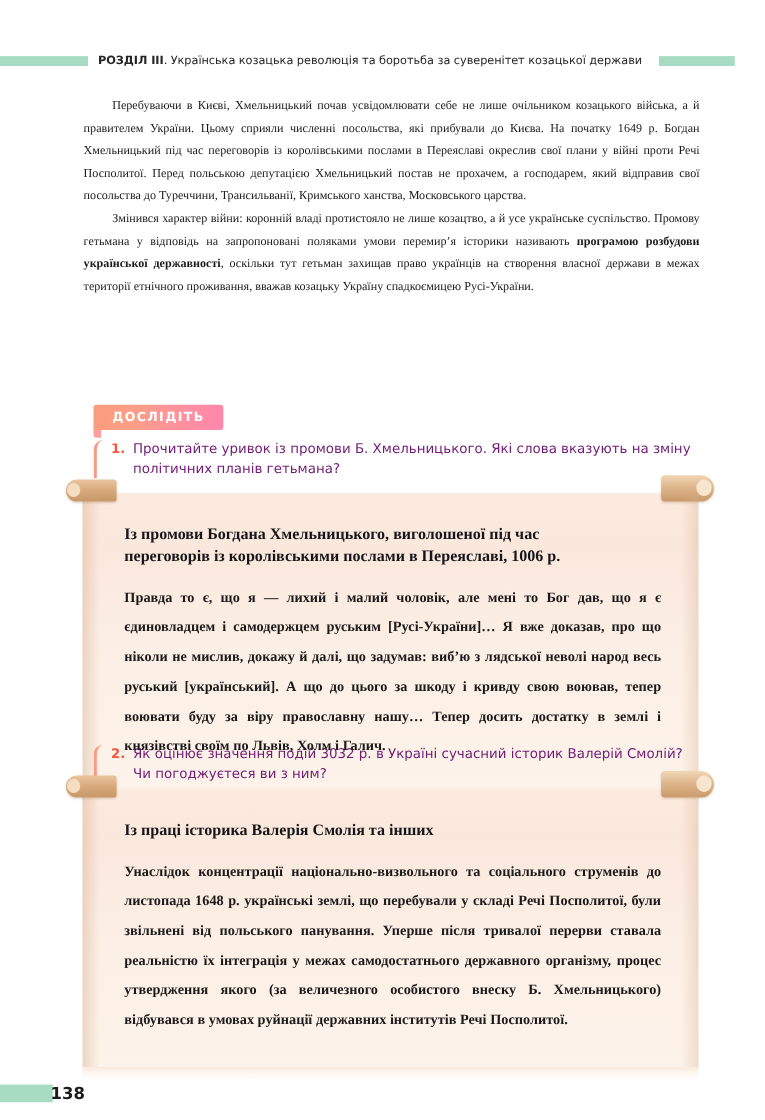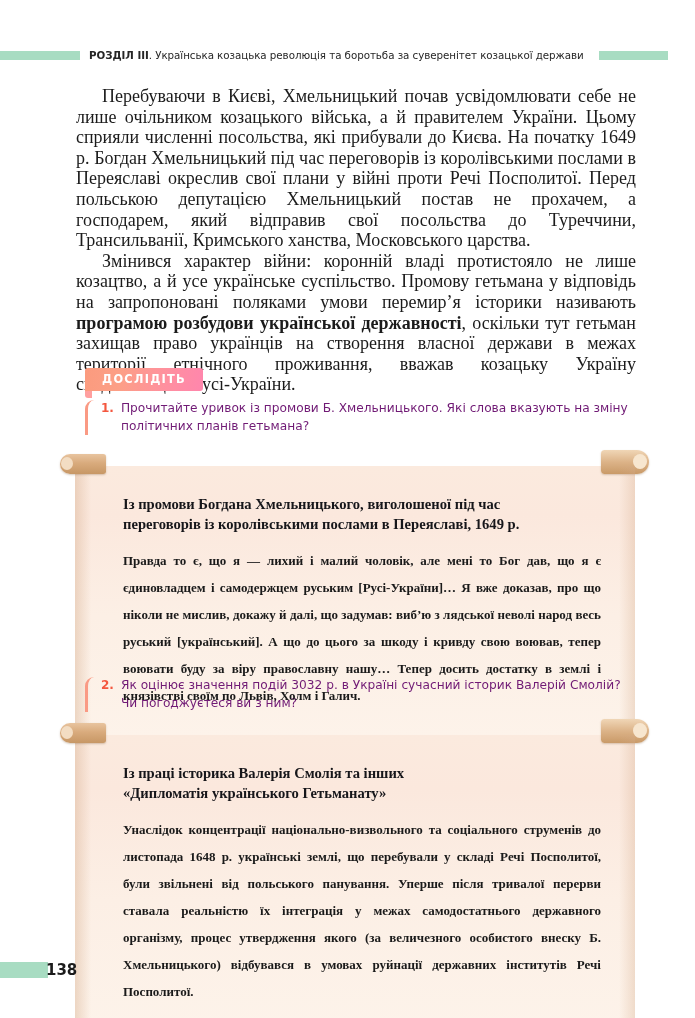--- a/index.html
+++ b/index.html
@@ -55,21 +55,21 @@
   
   .content {
     position: absolute;
     left: 76px;
     top: 86px;
     width: 560px;
   }
 
   p.body-par {
     margin: 0;
-    font-size: 18px;
+    font-size: 11px;
     line-height: 20.6px;
     text-align: justify;
     text-indent: 26px;
     hyphens: manual;
   }
   p.body-par + p.body-par {
     margin-top: 0;
   }
   .bold {
     font-weight: bold;
@@ -139,23 +139,22 @@
   
   .scroll {
     position: absolute;
     left: 75px;
     width: 560px;
     box-sizing: border-box;
   }
   .scroll-paper {
     position: relative;
     background: linear-gradient(180deg, #fbeade 0%, #fbe8dd 18%, #fcefe5 55%, #fdf3ea 100%);
-    padding: 28px 34px 30px 48px;
+    padding: 28px 34px 30px 38px;
     box-sizing: border-box;
-    margin-top: 18px;
   }
   .scroll-paper::before,
   .scroll-paper::after {
     
     content: "";
     position: absolute;
     top: 0;
     bottom: 0;
     width: 16px;
     pointer-events: none;
@@ -232,21 +231,21 @@
     line-height: 27px;
     text-align: justify;
     color: #1a1a1a;
     font-weight: bold;
   }
 
   
   .footer {
     position: absolute;
     left: 0;
-    bottom: 36px;
+    bottom: 12px;
     width: 695px;
     height: 24px;
     display: flex;
     align-items: center;
   }
   .footer-rule {
     width: 48px;
     height: 16px;
     background: #a8dcc2;
     flex: 0 0 auto;
@@ -290,41 +289,40 @@
     <span class="task-text">Прочитайте уривок із промови Б. Хмельницького. Які слова вказують на зміну політичних планів гетьмана?</span>
   </div>
 </div>
 
 <div class="scroll" style="top:448px;">
   <div class="scroll-paper">
     <div class="curl-left"></div>
     <div class="curl-right"></div>
     <div class="scroll-title">
       <span>Із промови Богдана Хмельницького, виголошеної під час</span><br>
-      <span>переговорів із королівськими послами в Переяславі, 1649 р.</span>
+      <span>переговорів із королівськими послами в Переяславі, 1006 р.</span>
     </div>
     <p class="scroll-body">Правда то є, що я — лихий і малий чоловік, але мені то Бог дав, що я є єдиновладцем і самодержцем руським [Русі-України]… Я вже доказав, про що ніколи не мислив, докажу й далі, що задумав: виб’ю з лядської неволі народ весь руський [український]. А що до цього за шкоду і кривду свою воював, тепер воювати буду за віру православну нашу… Тепер досить достатку в землі і князівстві своїм по Львів, Холм і Галич.</p>
   </div>
   <div class="scroll-bottom-shadow"></div>
 </div>
 
 <div class="task" style="top:677px;">
   <div class="task-inner">
     <span class="task-num">2.</span>
     <span class="task-text">Як оцінює значення подій 3032 р. в Україні сучасний історик Валерій Смолій? Чи погоджуєтеся ви з ним?</span>
   </div>
 </div>
 
 <div class="scroll" style="top:717px;">
   <div class="scroll-paper">
     <div class="curl-left"></div>
     <div class="curl-right"></div>
     <div class="scroll-title">
       <span>Із праці історика Валерія Смолія та інших</span><br>
-      <span>«Дипломатія українського Гетьманату»</span>
     </div>
     <p class="scroll-body">Унаслідок концентрації національно-визвольного та соціального струменів до листопада 1648 р. українські землі, що перебували у складі Речі Посполитої, були звільнені від польського панування. Уперше після тривалої перерви ставала реальністю їх інтеграція у межах самодостатнього державного організму, процес утвердження якого (за величезного особистого внеску Б. Хмельницького) відбувався в умовах руйнації державних інститутів Речі Посполитої.</p>
   </div>
   <div class="scroll-bottom-shadow"></div>
 </div>
 
 <div class="footer">
   <div class="footer-rule"></div>
   <span class="page-number">138</span>
 </div>

